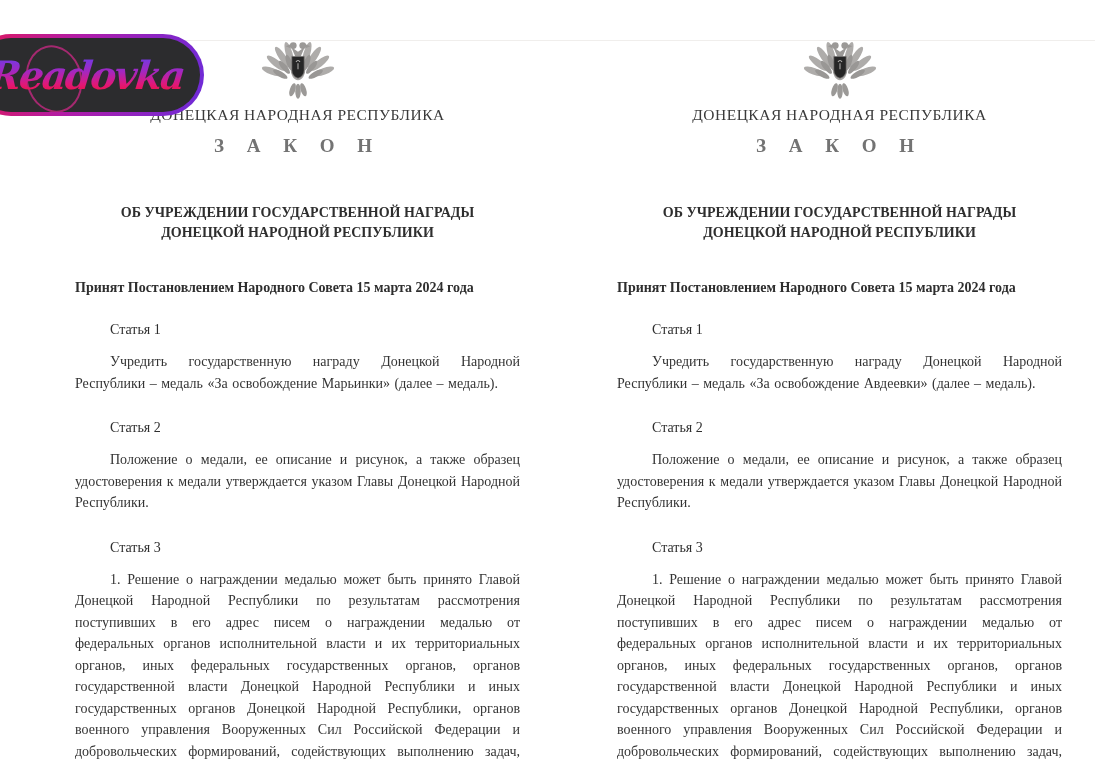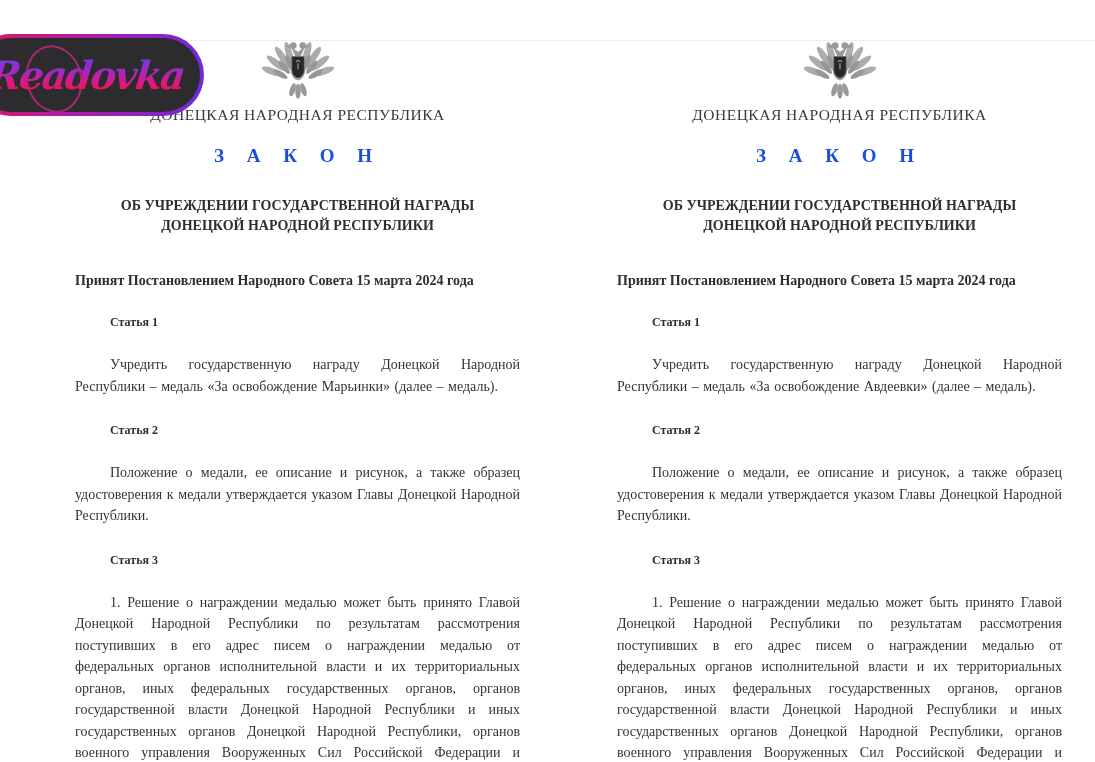--- a/index.html
+++ b/index.html
@@ -66,51 +66,51 @@
   .emblem { display:block; margin:0 auto; }
 
   .country-name {
     margin-top:6px;
     font-size:15.5px;
     letter-spacing:.5px;
     color:#3a3a3a;
     white-space:nowrap;
   }
   .doc-type {
-    margin-top:21px;
+    margin-top:11px;
     font-size:19px;
     font-weight:bold;
     letter-spacing:9px;
-    color:#1d4ed8;
+    color:#737373;
   }
   .doc-title {
-    margin-top:29px;
+    margin-top:46px;
     font-size:14px;
     font-weight:bold;
     line-height:20px;
     color:#2e2e2e;
   }
   .adopted-line {
     margin-top:37px;
     font-size:14px;
     font-weight:bold;
     text-align:left;
     color:#2e2e2e;
   }
 
   .articles { margin-top:4px; }
   .article-heading {
     margin-top:26px;
-    font-size:12px;
-    font-weight:bold;
+    font-size:14px;
+    font-weight:normal;
     text-indent:35px;
     color:#2e2e2e;
   }
   .article-paragraph {
-    margin-top:24px;
+    margin-top:13px;
     font-size:14px;
     line-height:21.5px;
     text-align:justify;
     text-indent:35px;
     color:#343434;
     word-spacing:1px;
   }
 </style>
 </head>
 <body>

